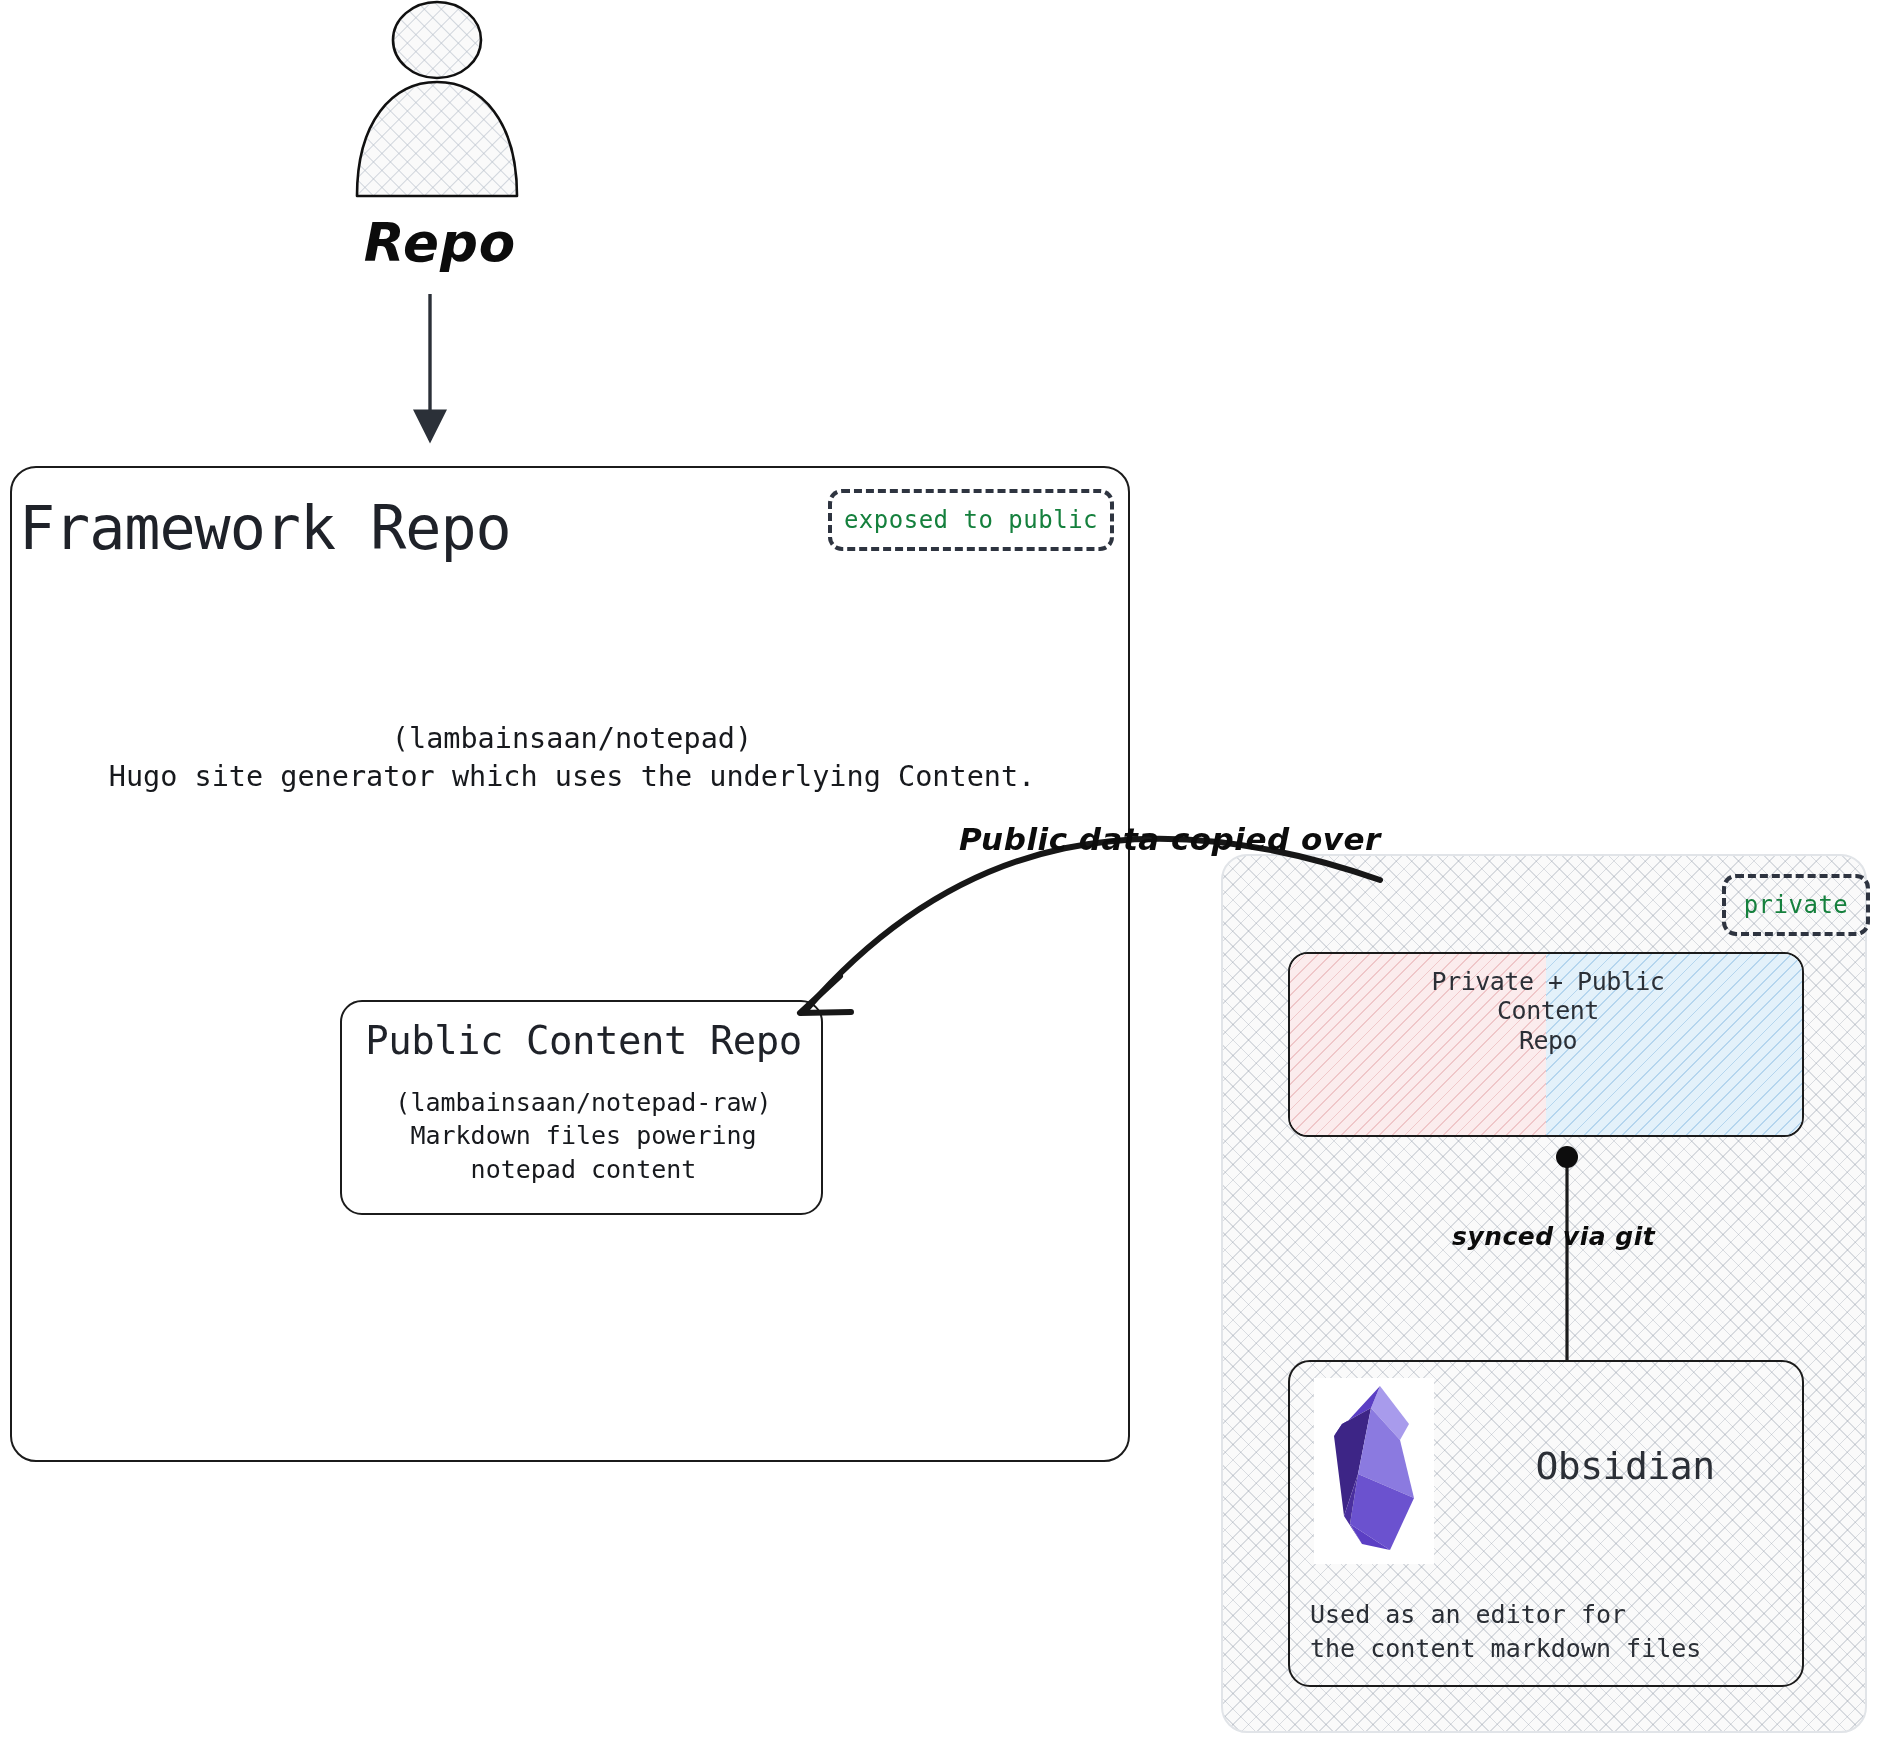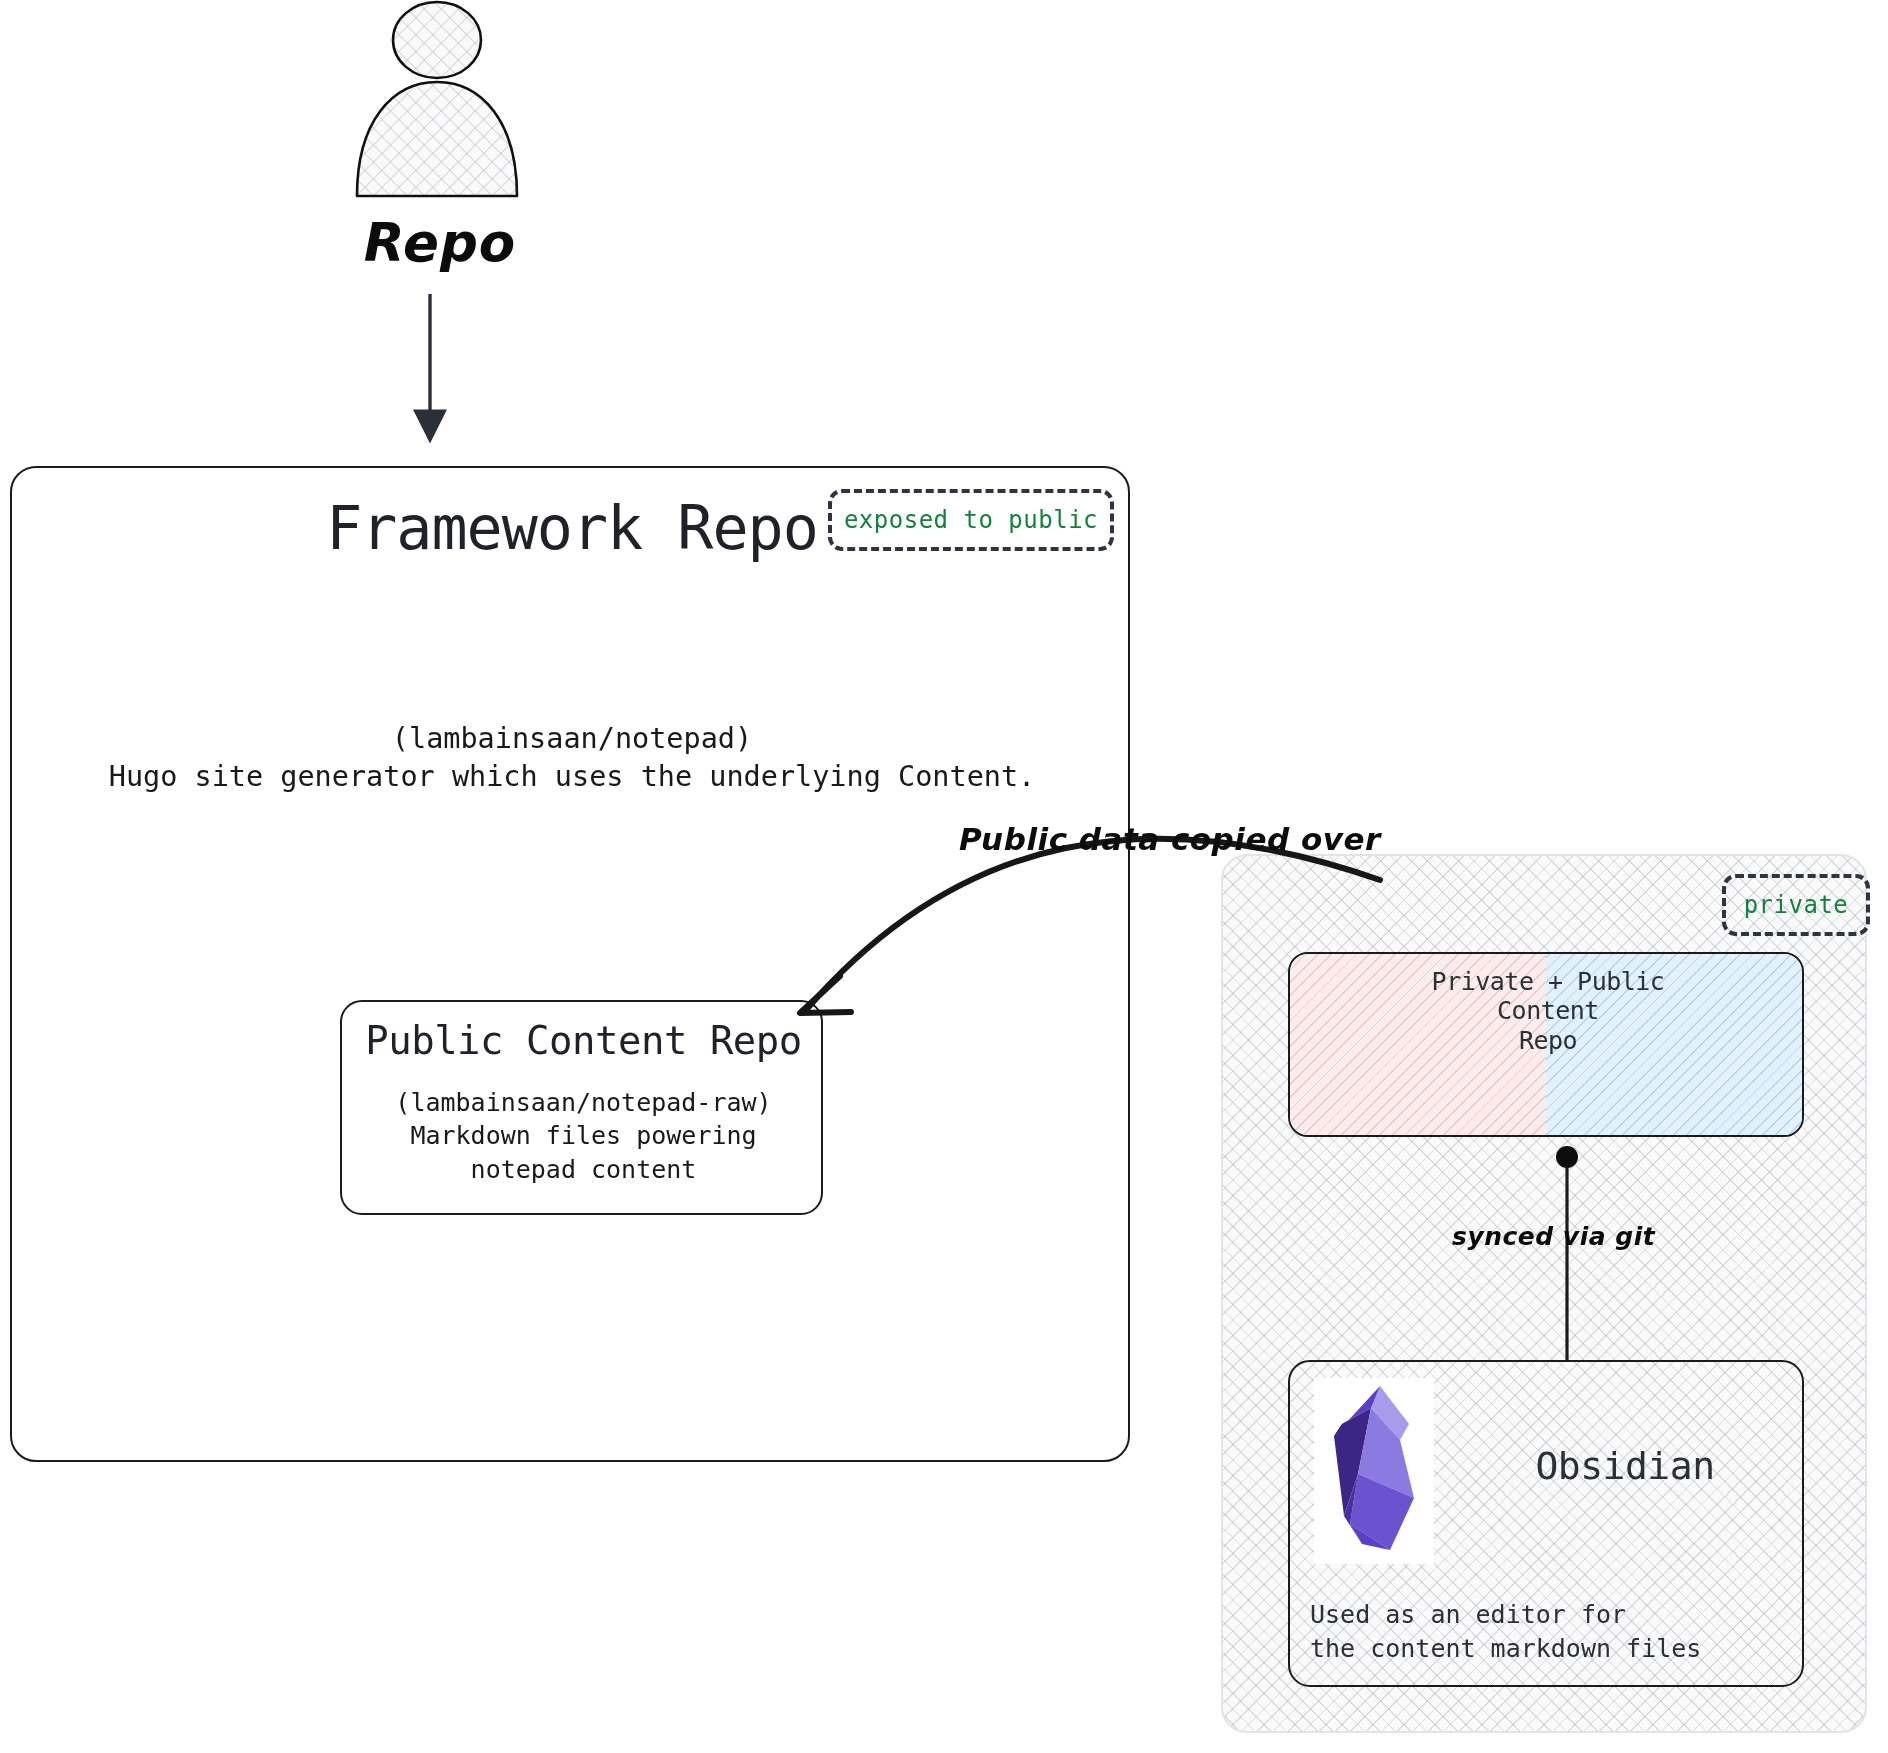--- a/index.html
+++ b/index.html
@@ -51,22 +51,22 @@
   #framework-repo {
     position: absolute;
     left: 10px; top: 466px;
     width: 1120px; height: 996px;
     border: 2.5px solid #1b1b1b;
     border-radius: 26px;
     background: #ffffff;
     box-sizing: border-box;
   }
   #framework-title {
-    position: absolute; left: 0; top: 26px; width: 1120px;
-    text-align: center;
+    position: absolute; left: 7px; top: 26px; width: 1120px;
+    text-align: left;
     font-size: 60px;
     line-height: 1.16;
     color: #1f2229;
     letter-spacing: -1px;
   }
   #framework-subtitle {
     position: absolute; left: 0; top: 252px; width: 1120px;
     text-align: center;
     font-size: 28.5px;
     line-height: 1.33;

